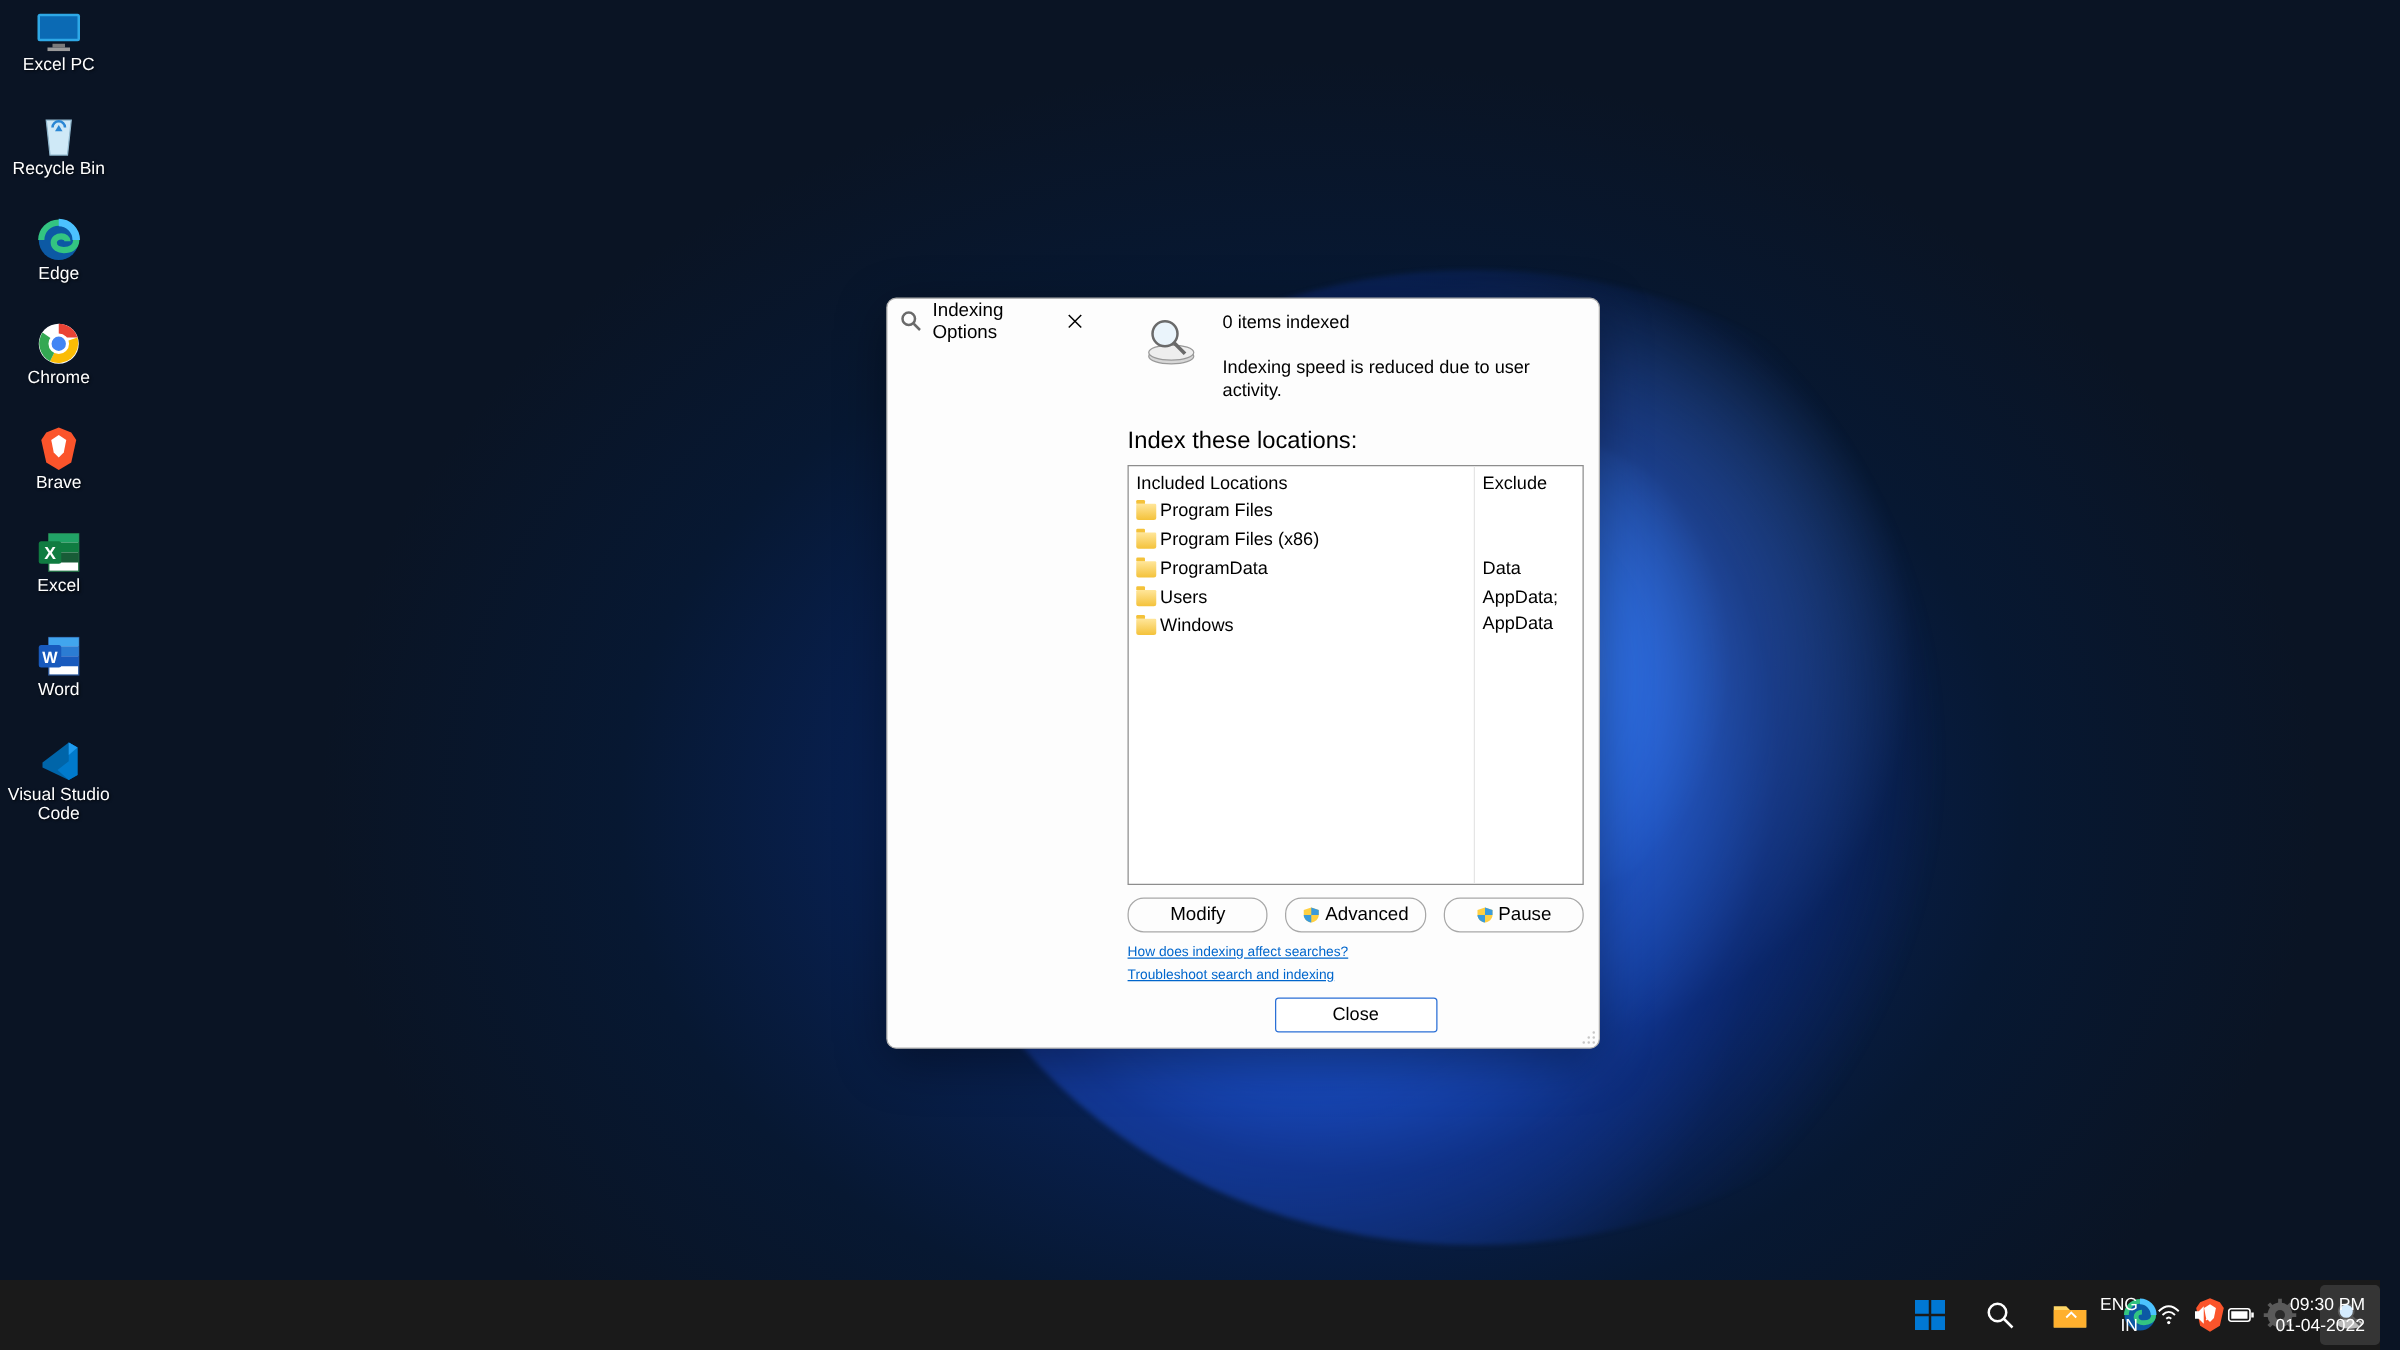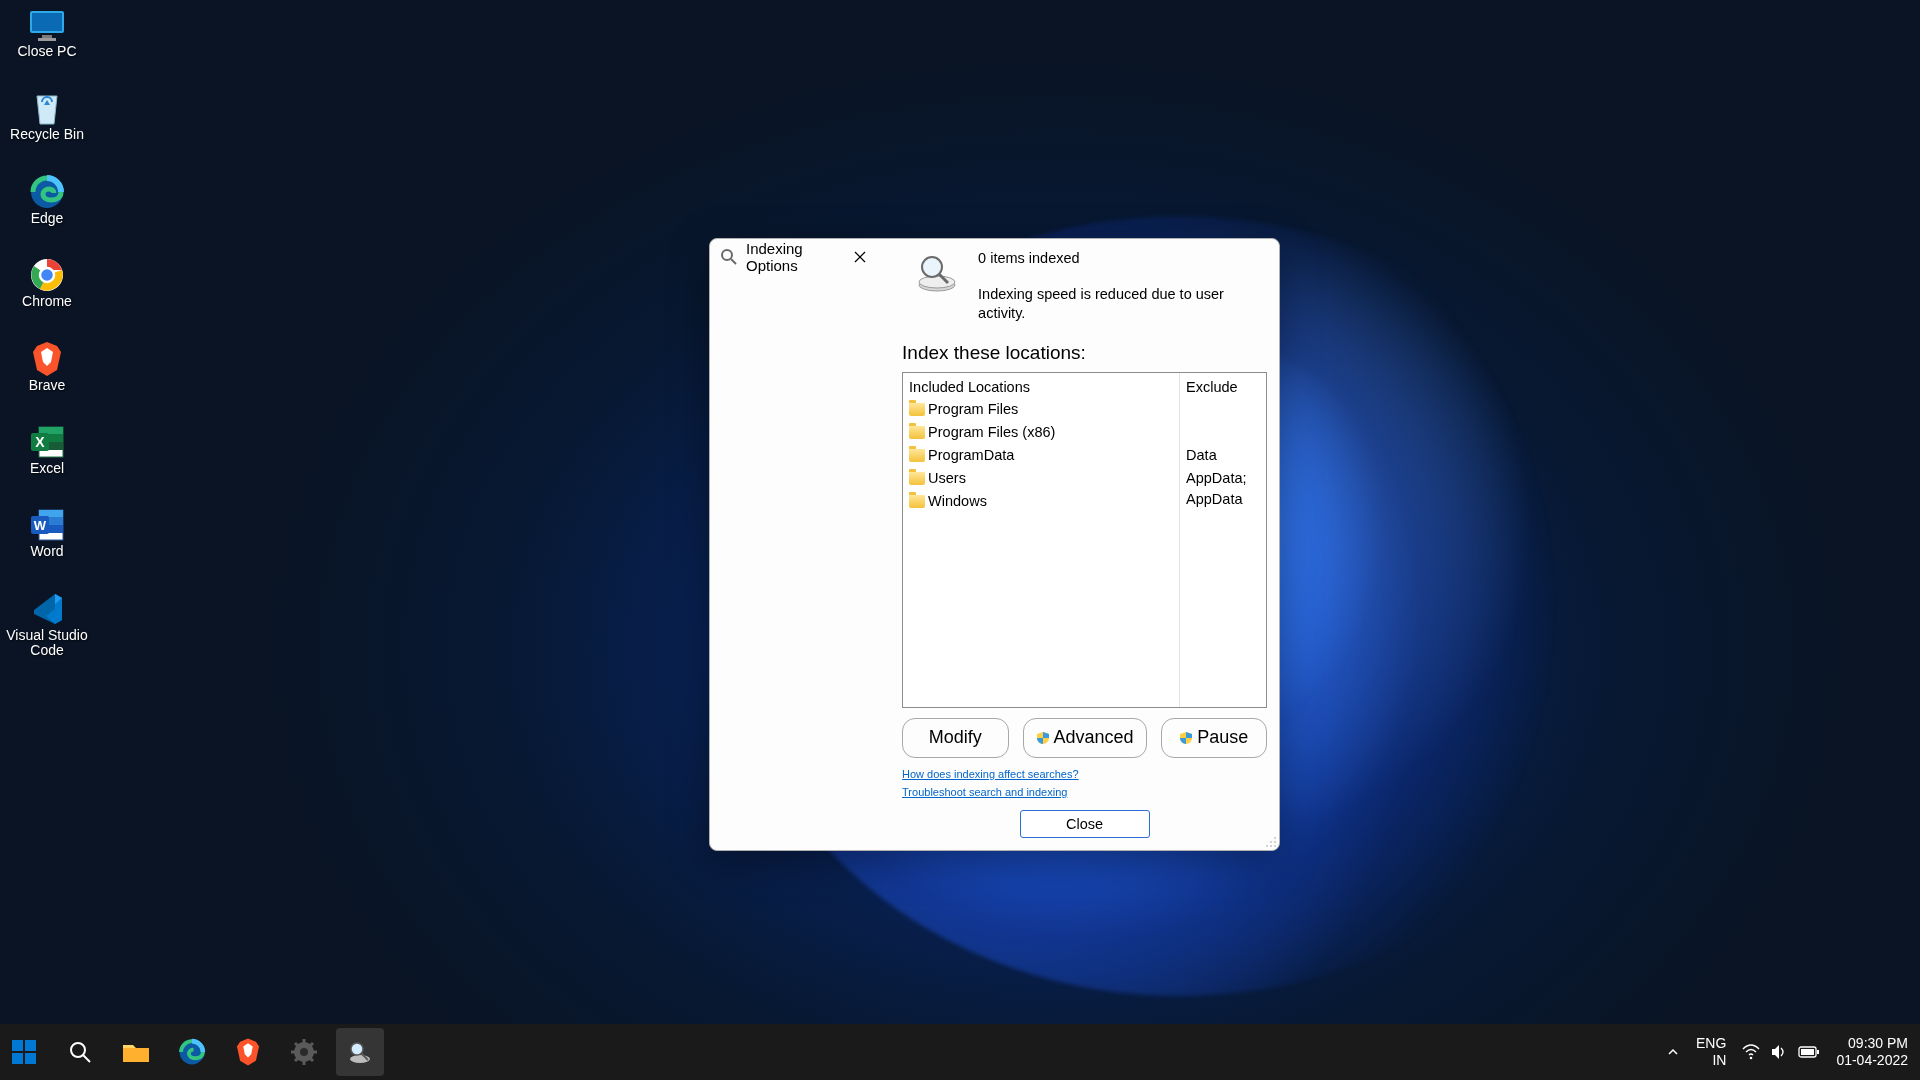--- a/index.html
+++ b/index.html
@@ -37,23 +37,23 @@
 }
 
 
 .desktop-icons { position: absolute; top: 6px; left: 2px; display: flex; flex-direction: column; gap: 28px; }
 .desktop-icon { width: 90px; display: flex; flex-direction: column; align-items: center; gap: 2px; cursor: pointer; padding: 2px; }
 .desktop-icon .icon-box { width: 40px; height: 34px; display: flex; align-items: center; justify-content: center; }
 .desktop-icon .label { color: #fff; font-size: 14px; text-align: center; text-shadow: 1px 1px 2px rgba(0,0,0,0.7); line-height: 1.1; }
 
 
 .taskbar {
-  position: absolute; bottom: 0; left: 0; right: 0; height: 56px;
+  position: absolute; bottom: 0; left: 0; right: 16px; height: 56px;
   background: #1a1a1a;
-  display: flex; align-items: center; justify-content: flex-start;
+  display: flex; align-items: center; justify-content: flex-end;
 }
 .taskbar-center { display: flex; gap: 8px; align-items: center; }
 .taskbar-item { width: 48px; height: 48px; display: flex; align-items: center; justify-content: center; cursor: pointer; border-radius: 4px; }
 .taskbar-item.active { background: rgba(255,255,255,0.12); }
 .taskbar-tray { position: absolute; right: 12px; display: flex; align-items: center; gap: 16px; color: #fff; font-size: 14px; }
 .tray-block { display: flex; flex-direction: column; align-items: flex-end; line-height: 1.2; }
 .tray-lang { text-align: center; }
 .tray-icons { display: flex; gap: 10px; align-items: center; }
 
 
@@ -85,22 +85,22 @@
 .loc-col { padding: 4px 6px; overflow: auto; }
 .loc-col.left { width: 276px; border-right: 0; }
 .loc-col.right { flex: 1; border-left: 1px solid #e5e5e5; }
 .loc-header { padding: 2px 0 4px 0; }
 .loc-row { display: flex; align-items: center; gap: 3px; padding: 0 0 2px 0; line-height: 1.45; }
 .folder-ico { width: 16px; height: 13px; background: linear-gradient(#ffe69a,#f4c23a); border-radius: 1px 1px 2px 2px; position: relative; flex-shrink:0; }
 .folder-ico::before { content:''; position:absolute; top:-3px; left:0; width:7px; height:3px; background:#f4c23a; border-radius:1px 1px 0 0; }
 
 .dialog-buttons-row { display: flex; gap: 14px; margin-top: 10px; }
 .btn {
-  height: 40px; background: #fdfdfd; border: 1px solid #a8a8a8; border-radius: 13px;
-  font-size: 18px; cursor: pointer; display: flex; align-items: center; justify-content: center; gap: 4px;
+  height: 28px; background: #fdfdfd; border: 1px solid #a8a8a8; border-radius: 13px;
+  font-size: 15px; cursor: pointer; display: flex; align-items: center; justify-content: center; gap: 4px;
   padding: 0 12px;
 }
 .btn.flex1 { flex: 1; }
 .shield { width: 14px; height: 14px; }
 
 .links { margin-top: 10px; display: flex; flex-direction: column; gap: 6px; }
 .links a { color: #0066cc; text-decoration: underline; font-size: 11px; cursor: pointer; width: fit-content; }
 
 .dialog-footer { display: flex; justify-content: center; margin-top: 12px; }
 .close-button { width: 130px; height: 28px; background: #fff; border: 1px solid #2a6fd6; border-radius: 3px; font-size: 14.5px; cursor: pointer; }
@@ -119,21 +119,21 @@
   <div class="desktop-icons">
     <div class="desktop-icon">
       <span class="icon-box">
         <svg width="38" height="32" viewBox="0 0 38 32">
             <rect x="2" y="2" width="34" height="22" rx="2" fill="#2ea8e6"></rect>
             <rect x="4" y="4" width="30" height="18" fill="#0b6ab4"></rect>
             <rect x="14" y="26" width="10" height="3" fill="#7a7a7a"></rect>
             <rect x="10" y="29" width="18" height="3" fill="#9a9a9a"></rect>
           </svg>
       </span>
-      <span class="label">Close PC</span>
+      <span class="label">Excel PC</span>
     </div>
     <div class="desktop-icon">
       <span class="icon-box">
         <svg width="32" height="36" viewBox="0 0 32 36">
             <path d="M6 6 L26 6 L23 34 L9 34 Z" fill="#cfe9f7" stroke="#8fb6cc"></path>
             <path d="M11 12 a5 5 0 1 1 10 0" fill="none" stroke="#2a87d4" stroke-width="2"></path>
             <path d="M16 10 l-3 5 h6 z" fill="#2a87d4"></path>
           </svg>
       </span>
       <span class="label">Recycle Bin</span>

